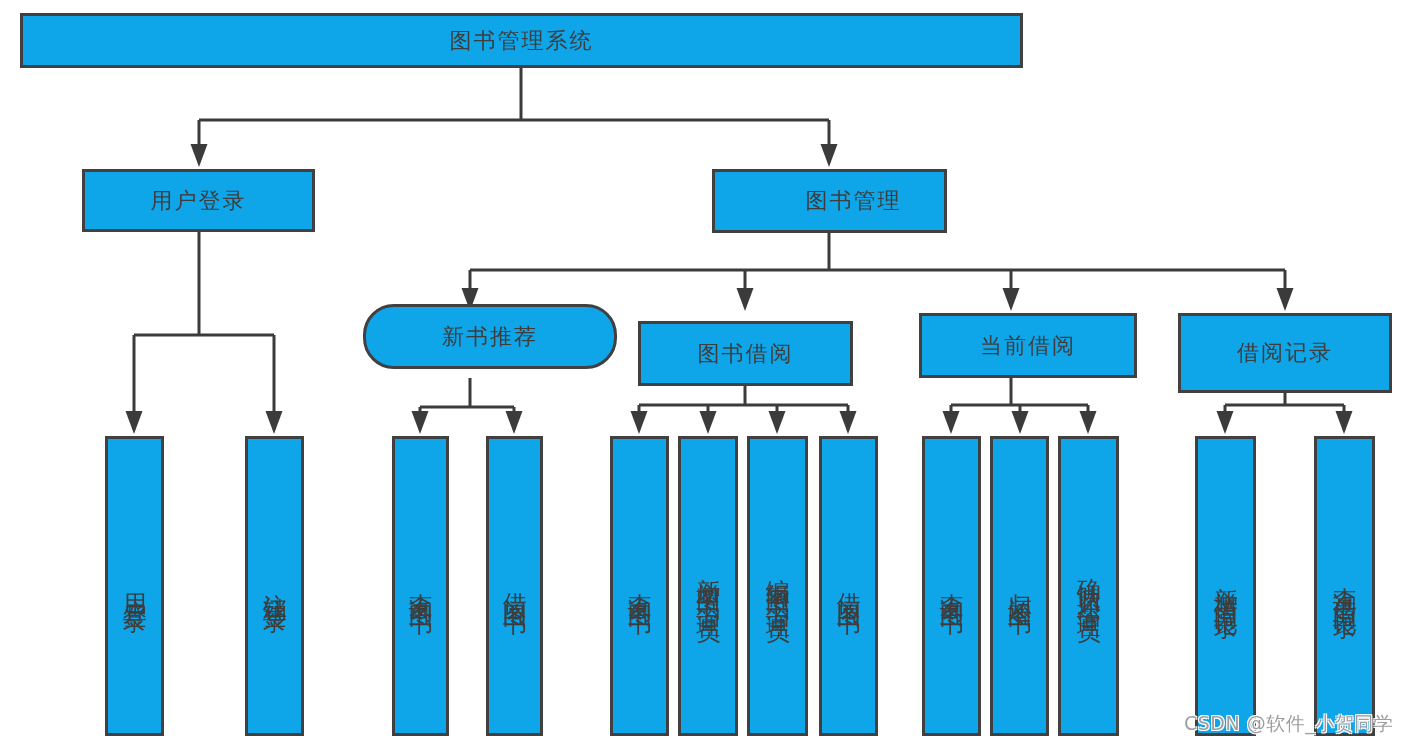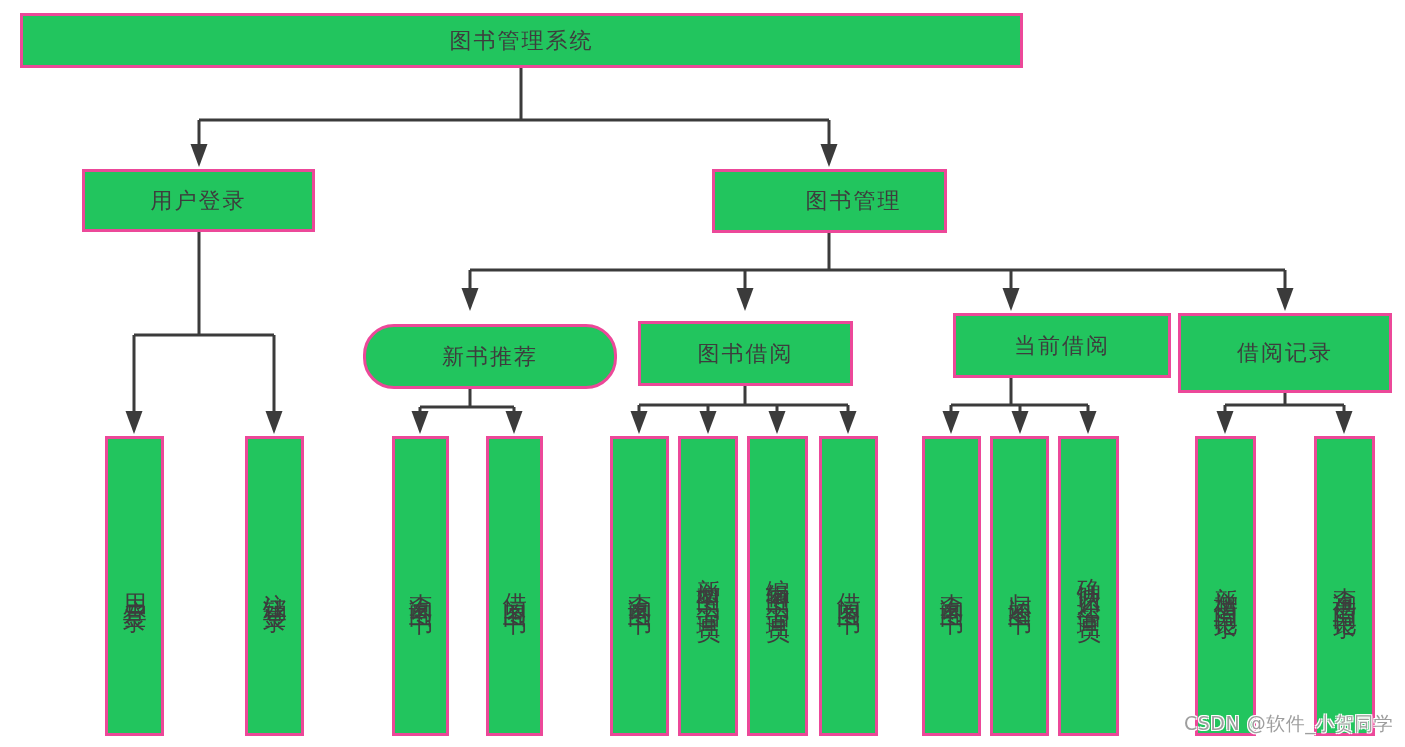--- a/index.html
+++ b/index.html
@@ -12,22 +12,22 @@
     overflow: hidden;
   }
   .wires {
     position: absolute;
     left: 0; top: 0;
     width: 1405px; height: 747px;
     z-index: 1;
   }
   .box {
     position: absolute;
-    background: #22c55e;
-    border: 3px solid #ec4899;
+    background: #0ea5e9;
+    border: 3px solid #404040;
     box-sizing: border-box;
     display: flex;
     align-items: center;
     justify-content: center;
     color: #3d3d3d;
     z-index: 2;
   }
   .h-label {
     font-size: 22px;
     letter-spacing: 2px;
@@ -38,23 +38,23 @@
     text-orientation: mixed;
     font-size: 24px;
     letter-spacing: 6px;
     line-height: 1.1;
     white-space: nowrap;
   }
   
   .n-root  { left: 20px;   top: 13px;  width: 1003px; height: 55px; }
   .n-l2a   { left: 82px;   top: 169px; width: 233px;  height: 63px; }
   .n-l2b   { left: 712px;  top: 169px; width: 235px;  height: 64px; padding-left: 48px; }
-  .n-l3a   { left: 363px;  top: 324px; width: 254px;  height: 65px; border-radius: 31px; }
+  .n-l3a   { left: 363px;  top: 304px; width: 254px;  height: 65px; border-radius: 31px; }
   .n-l3b   { left: 638px;  top: 313px; width: 215px;  height: 65px; margin-top: 8px; }
-  .n-l3c   { left: 953px;  top: 313px; width: 218px;  height: 65px; }
+  .n-l3c   { left: 919px;  top: 313px; width: 218px;  height: 65px; }
   .n-l3d   { left: 1178px; top: 313px; width: 214px;  height: 80px; }
   .leaf    { top: 436px; height: 300px; }
   .lf-1  { left: 105px;  width: 59px; }
   .lf-2  { left: 245px;  width: 59px; }
   .lf-3  { left: 392px;  width: 57px; }
   .lf-4  { left: 486px;  width: 57px; }
   .lf-5  { left: 610px;  width: 59px; }
   .lf-6  { left: 678px;  width: 60px; }
   .lf-7  { left: 747px;  width: 61px; }
   .lf-8  { left: 819px;  width: 59px; }

